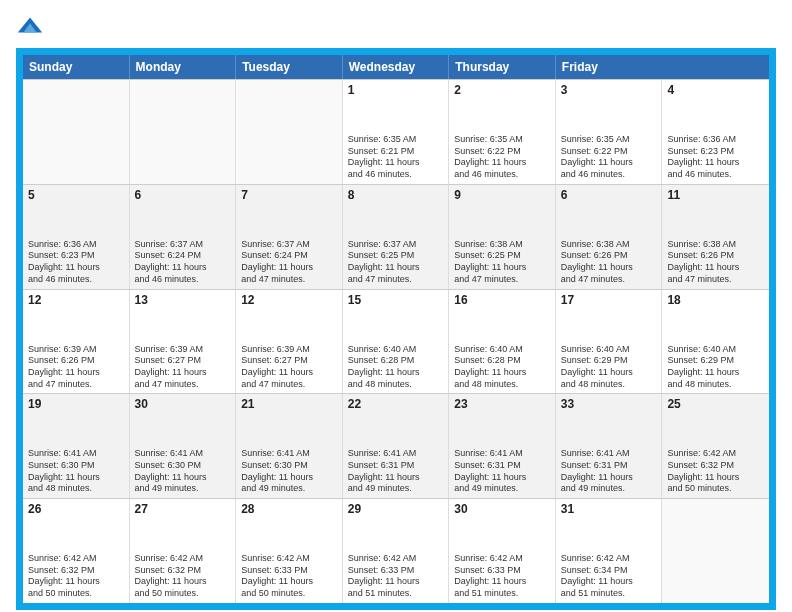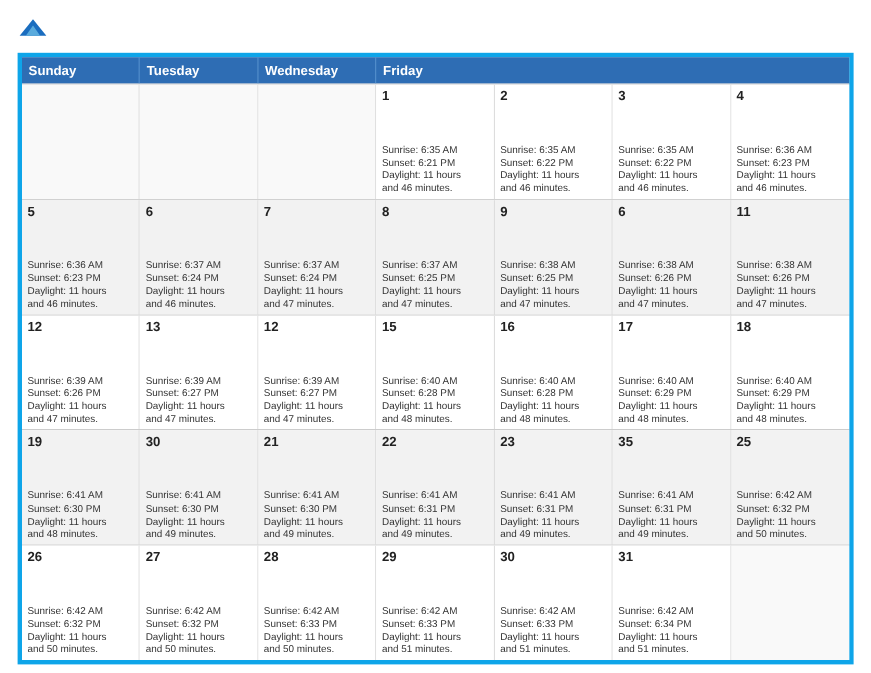--- a/index.html
+++ b/index.html
@@ -57,21 +57,21 @@
       line-height: 1.1;
     }
     .subtitle {
       font-size: 13px;
       color: #555;
     }
     .calendar {
       flex: 1;
       display: flex;
       flex-direction: column;
-      border: 4px solid #0ea5e9;
+      border: 7px solid #0ea5e9;
     }
     .cal-header-row {
       display: grid;
       grid-template-columns: repeat(7, 1fr);
       background: #2e6db4;
     }
     .cal-header-cell {
       color: #fff;
       font-size: 12px;
       font-weight: bold;
@@ -133,22 +133,24 @@
     </div>
     <div class="title-block">
       <div class="month-title"></div>
       <div class="subtitle"></div>
     </div>
   </div>
 
   <div class="calendar">
     <div class="cal-header-row">
     <div class="cal-header-cell">Sunday</div>
+        <div class="cal-header-cell">Monday</div>
         <div class="cal-header-cell">Tuesday</div>
         <div class="cal-header-cell">Wednesday</div>
+        <div class="cal-header-cell">Thursday</div>
         <div class="cal-header-cell">Friday</div>
       </div>
     <div class="cal-body">
     <div class="cal-week">
           <div class="cal-cell empty"></div>
           <div class="cal-cell empty"></div>
           <div class="cal-cell empty"></div>
           <div class="cal-cell">
             <div class="day-num">1</div>
             <div class="day-info" style="white-space: pre-line;">Sunrise: 6:35 AM
@@ -310,21 +312,21 @@
 and 49 minutes.</div>
           </div>
           <div class="cal-cell shaded">
             <div class="day-num">23</div>
             <div class="day-info" style="white-space: pre-line;">Sunrise: 6:41 AM
 Sunset: 6:31 PM
 Daylight: 11 hours
 and 49 minutes.</div>
           </div>
           <div class="cal-cell shaded">
-            <div class="day-num">35</div>
+            <div class="day-num">33</div>
             <div class="day-info" style="white-space: pre-line;">Sunrise: 6:41 AM
 Sunset: 6:31 PM
 Daylight: 11 hours
 and 49 minutes.</div>
           </div>
           <div class="cal-cell shaded">
             <div class="day-num">25</div>
             <div class="day-info" style="white-space: pre-line;">Sunrise: 6:42 AM
 Sunset: 6:32 PM
 Daylight: 11 hours

